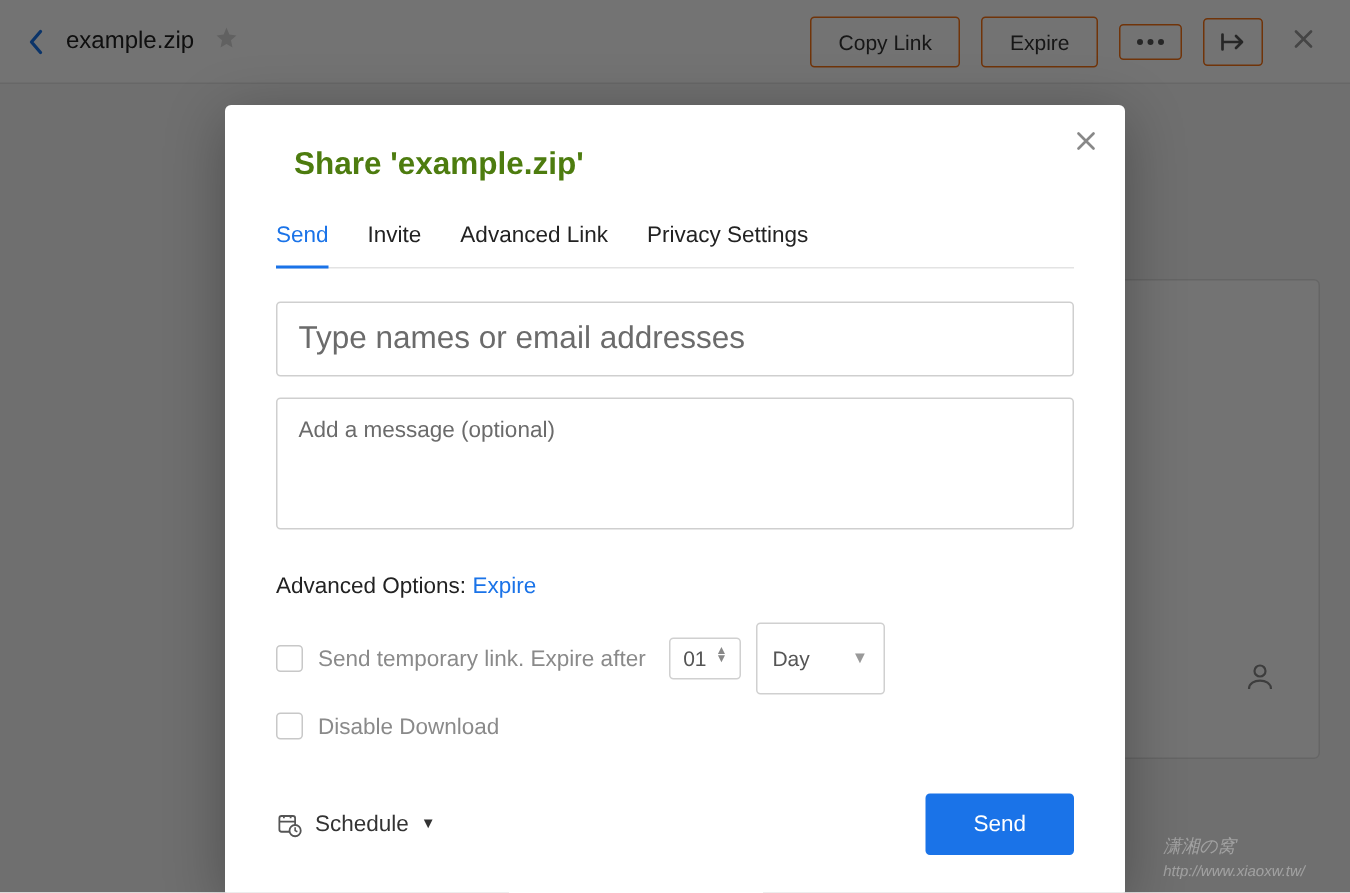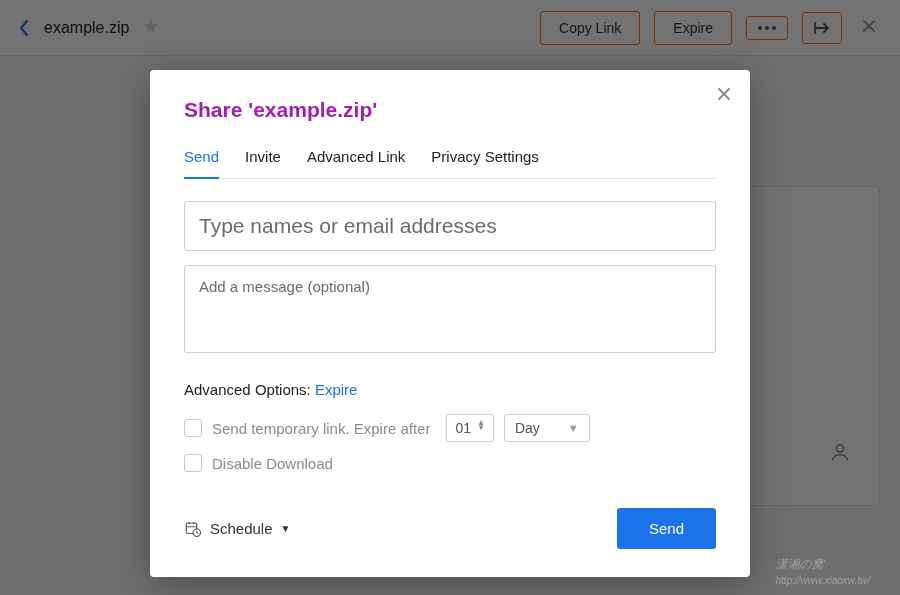--- a/index.html
+++ b/index.html
@@ -52,21 +52,21 @@
     font-size:12px; font-style:italic; pointer-events:none;
   }
 
   
   .modal {
     position:absolute; left:150px; top:70px; width:600px;
     background:#fff; border-radius:4px; padding:28px 34px 28px 34px;
     box-shadow:0 8px 40px rgba(0,0,0,0.3);
   }
   .modal-close { position:absolute; top:16px; right:18px; color:#888; cursor:pointer; }
-  .modal-title { font-size:21px; font-weight:700; color:#a21caf; margin-bottom:18px; }
+  .modal-title { font-size:21px; font-weight:700; color:#4d7c0f; margin-bottom:18px;margin-left:12px; }
   .tabs { display:flex; gap:26px; border-bottom:1px solid #e3e3e3; margin-bottom:22px; }
   .tab { padding:8px 0 12px 0; font-size:15px; color:#222; cursor:pointer; }
   .tab.active { color:#1a73e8; border-bottom:2px solid #1a73e8; margin-bottom:-1px; font-weight:500;}
   .text-input {
     width:100%; border:1px solid #cfcfcf; border-radius:3px;
     padding:12px 14px; font-size:21px; color:#0369a1; margin-bottom:14px;
   }
   .text-input::placeholder, .textarea::placeholder { color:#6b6b6b; }
   .textarea {
     width:100%; height:88px; border:1px solid #cfcfcf; border-radius:3px;
@@ -77,21 +77,21 @@
   .adv-label a { color:#1a73e8; text-decoration:none; }
   .opt-row { display:flex; align-items:center; gap:10px; color:#8a8a8a; font-size:15px; margin-bottom:12px; }
   .chk { width:18px; height:18px; border:1.5px solid #c8c8c8; border-radius:3px; flex:none; cursor:pointer;}
   .num-field {
     display:flex; gap:6px; border:1px solid #d0d0d0; border-radius:3px;
     padding:5px 8px; color:#555; font-size:14px; margin-left:6px;
   }
   .spin { display:flex; flex-direction:column; line-height:5px; font-size:8px; color:#888;}
   .select-field {
     display:flex; align-items:center; gap:28px; border:1px solid #d0d0d0; border-radius:3px;
-    padding:5px 10px; color:#555; font-size:14px;
+    padding:15px 10px; color:#555; font-size:14px;
   }
   .select-field .caret { color:#999; font-size:11px;}
   .footer-row { display:flex; align-items:center; margin-top:36px; }
   .schedule { display:flex; align-items:center; gap:8px; color:#333; font-size:15px; cursor:pointer;}
   .schedule .tri { font-size:10px; }
   .send-btn {
     margin-left:auto; background:#1a73e8; color:#fff; border:none;
     padding:12px 32px; font-size:15px; border-radius:3px; cursor:pointer;
   }
 </style>

